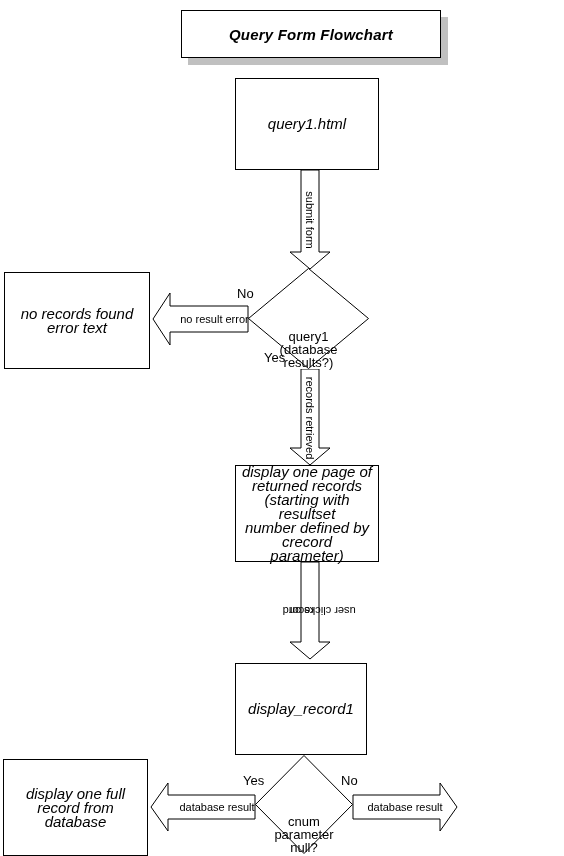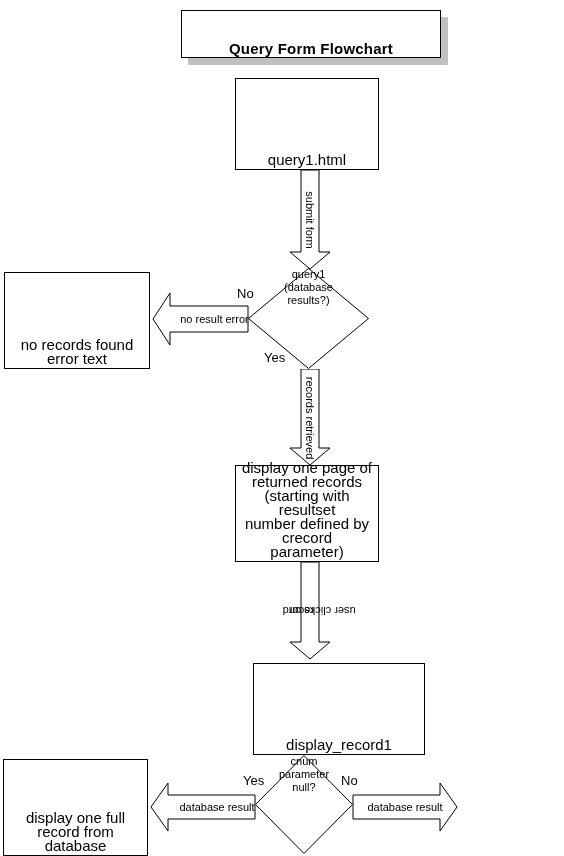--- a/index.html
+++ b/index.html
@@ -18,23 +18,24 @@
   #stage {
     position: absolute;
     left: 0; top: 0;
     width: 564px;
     height: 856px;
   }
   .node {
     position: absolute;
     box-sizing: border-box;
     display: flex;
-    align-items: flex-end;
+    align-items: center;
     justify-content: center;
     text-align: center;
+    font-style: italic;
   }
   
   .title-shadow {
     position: absolute;
     background: #c0c0c0;
     z-index: 1;
   }
   .title-box {
     border: 1px solid #000000;
     background: #ffffff;
@@ -64,24 +65,24 @@
     position: absolute;
     left: 0; top: 0;
     display: block;
   }
   .diamond-label {
     position: absolute;
     left: 0; top: 0;
     width: 100%;
     height: 100%;
     display: flex;
-    align-items: flex-start;
+    align-items: flex-end;
     justify-content: center;
     text-align: center;
-    font-size: 11px;
+    font-size: 13px;
     line-height: 13px;
   }
   
   .arrow {
     position: absolute;
     z-index: 2;
   }
   .arrow svg {
     position: absolute;
     left: 0; top: 0;
@@ -196,21 +197,21 @@
       <polygon points="12,0 30,0 30,80 41,80 21,97 1,80 12,80" fill="#ffffff" stroke="#000000" stroke-width="1"></polygon>
     </svg>
     <div class="arrow-label vert">
       <span>
         <span>user clicks on</span><br>
         <span>record</span>
       </span>
     </div>
   </div>
 
-  <div class="node proc-box" style="left:235px; top:663px; width:172px; height:92px;margin-left:18px;">
+  <div class="node proc-box" style="left:235px; top:663px; width:132px; height:92px;">
     <span>display_record1</span>
   </div>
 
   <div class="diamond-wrap" style="left:255px; top:755px; width:98px; height:99px;">
     <svg width="98" height="99" viewBox="0 0 98 99">
       <polygon points="49,0.5 97.5,49.5 49,98.5 0.5,49.5" fill="#ffffff" stroke="#000000" stroke-width="1"></polygon>
     </svg>
     <div class="diamond-label">
       <div>
         <div>cnum</div>

